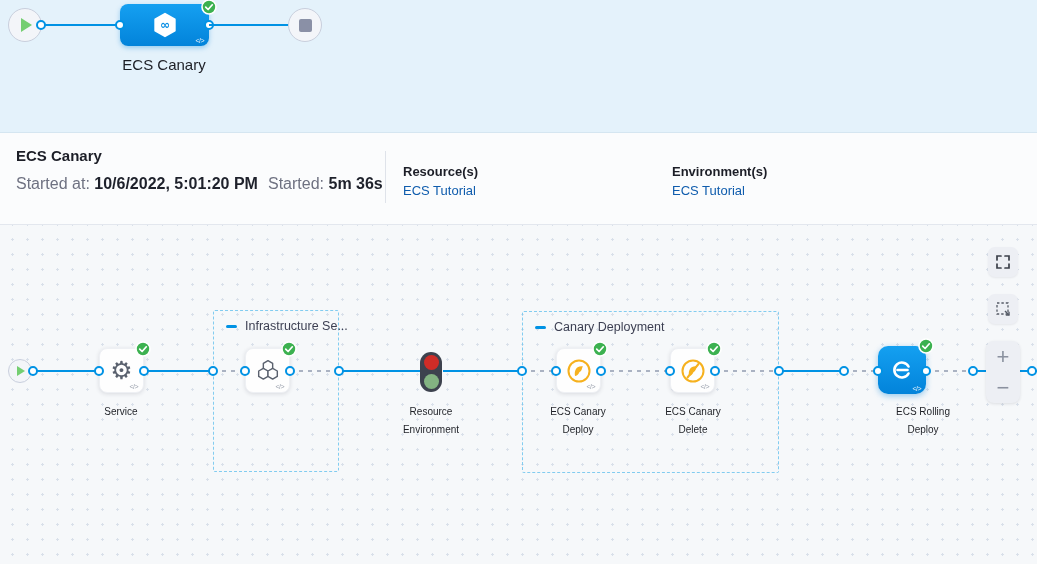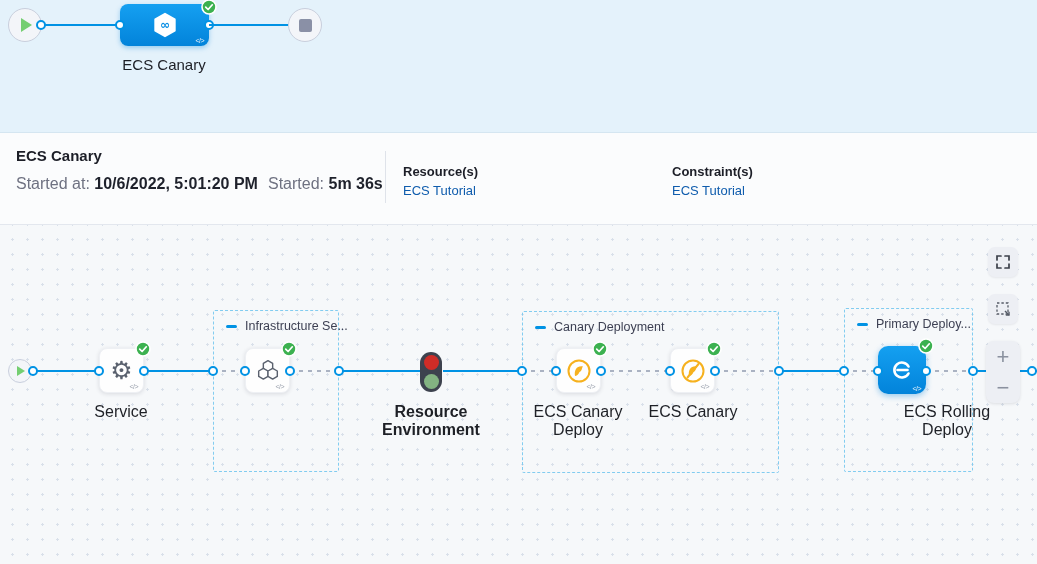--- a/index.html
+++ b/index.html
@@ -32,21 +32,21 @@
   
   .canvas { position:relative; width:100%; height:339px; background-color:#f6f8fa;
     background-image:radial-gradient(circle,#d9e0ea 1.1px,transparent 1.4px);
     background-size:15px 15px; background-position:5px 7px; }
   .canvas .circle-btn.small { width:24px; height:24px; }
   .canvas .play-tri.small { border-left-width:8px; border-top-width:5px; border-bottom-width:5px; margin-left:2px; }
   .stage-card { position:absolute; width:45px; height:45px; background:#fefefe; border:1px solid #eef0f4; border-radius:8px; box-shadow:0 1px 4px rgba(40,41,61,.14); display:flex; align-items:center; justify-content:center; cursor:pointer; }
   .stage-card .check-badge { right:-8px; top:-8px; }
   .blue-card { background:linear-gradient(180deg,#14a0f1,#0283da); border:none; box-shadow:0 2px 6px rgba(2,131,218,.4); width:48px; height:48px; border-radius:10px; }
   .gear-glyph { font-family:"DejaVu Sans",sans-serif; font-size:25px; line-height:1; color:#5a616e; }
-  .stage-label { position:absolute; width:130px; text-align:center; font-size:16px; line-height:18px; color:#1e2026; }
+  .stage-label { position:absolute; width:130px; text-align:center; font-size:10px; line-height:18px; color:#1e2026; }
   .group-box { position:absolute; border:1px dashed #82ccf0; border-radius:2px; }
   .group-head { position:absolute; left:12px; top:8px; display:flex; align-items:center; gap:8px; cursor:pointer; }
   .group-dash { width:11px; height:3px; border-radius:2px; background:#0092e4; }
   .group-title { font-size:12.5px; color:#3c3f52; white-space:nowrap; }
   .traffic-light { position:absolute; width:22px; height:40px; border-radius:11px; background:#3d424e; display:flex; flex-direction:column; align-items:center; justify-content:space-evenly; cursor:pointer; }
   .tl-red { width:15px; height:15px; border-radius:50%; background:#cf2c27; }
   .tl-green { width:15px; height:15px; border-radius:50%; background:#83b382; }
 
   
   .ctl-btn { position:absolute; width:30px; height:30px; border-radius:7px; background:#edeff4; display:flex; align-items:center; justify-content:center; cursor:pointer; box-shadow:0 1px 2px rgba(40,41,61,.08); }
@@ -92,42 +92,36 @@
       <span>Started at:</span>
       <b>10/6/2022, 5:01:20 PM</b>
     </div>
     <div class="meta-row" style="left:268px;">
       <span>Started:</span>
       <b>5m 36s</b>
     </div>
     <div class="v-divider"></div>
     <div class="kv-label" style="left:403px;">Resource(s)</div>
     <a class="kv-link" style="left:403px;">ECS Tutorial</a>
-    <div class="kv-label" style="left:672px;">Constraint(s)</div>
+    <div class="kv-label" style="left:672px;">Environment(s)</div>
     <a class="kv-link" style="left:672px;">ECS Tutorial</a>
   </div>
 
   <div class="canvas">
 
     <div class="group-box" style="left:522px; top:86px; width:257px; height:162px;">
       <div class="group-head">
         <div class="group-dash"></div>
         <div class="group-title">Canary Deployment</div>
       </div>
     </div>
     <div class="group-box" style="left:213px; top:85px; width:126px; height:162px;">
       <div class="group-head">
         <div class="group-dash"></div>
         <div class="group-title">Infrastructure Se...</div>
-      </div>
-    </div>
-    <div class="group-box" style="left:844px; top:83px; width:129px; height:164px;">
-      <div class="group-head">
-        <div class="group-dash"></div>
-        <div class="group-title">Primary Deploy...</div>
       </div>
     </div>
 
     <div class="edge" style="left:33px;  top:145px; width:66px;"></div>
     <div class="edge" style="left:144px; top:145px; width:69px;"></div>
     <div class="edge" style="left:339px; top:145px; width:81px;"></div>
     <div class="edge" style="left:443px; top:145px; width:79px;"></div>
     <div class="edge" style="left:779px; top:145px; width:65px;"></div>
     <div class="edge" style="left:973px; top:145px; width:64px;"></div>
 
@@ -168,21 +162,21 @@
       <svg class="check-badge" viewBox="0 0 16 16">
         <circle cx="8" cy="8" r="7" fill="#3cb150" stroke="#ffffff" stroke-width="1.6"></circle>
         <polyline points="4.7,8.2 7.1,10.5 11.3,5.8" fill="none" stroke="#ffffff" stroke-width="1.7" stroke-linecap="round" stroke-linejoin="round"></polyline>
       </svg>
     </div>
 
     <div class="traffic-light" style="left:420px; top:127px;">
       <div class="tl-red"></div>
       <div class="tl-green"></div>
     </div>
-    <div class="stage-label" style="left:366px; top:178px;font-weight:bold;">
+    <div class="stage-label" style="left:366px; top:178px;">
       <div>Resource</div>
         <div>Environment</div>
     </div>
 
     <div class="stage-card" style="left:556px; top:123px;">
       <svg width="28" height="28" viewBox="0 0 28 28">
         <circle cx="14" cy="14" r="10.5" fill="none" stroke="#f6b11e" stroke-width="2"></circle>
         <path d="M10,19 C9,13 12,8.5 18,9.5 C16.5,11 17.5,13.5 14.5,15 C13.5,17.5 11.5,19 10,19 Z" fill="#f6b11e"></path>
       </svg>
       <span class="code-mark gray">&lt;/&gt;</span>
@@ -203,34 +197,35 @@
         <line x1="19.5" y1="7" x2="8.5" y2="20.5" stroke="#f6b11e" stroke-width="2" stroke-linecap="round"></line>
       </svg>
       <span class="code-mark gray">&lt;/&gt;</span>
       <svg class="check-badge" viewBox="0 0 16 16">
         <circle cx="8" cy="8" r="7" fill="#3cb150" stroke="#ffffff" stroke-width="1.6"></circle>
         <polyline points="4.7,8.2 7.1,10.5 11.3,5.8" fill="none" stroke="#ffffff" stroke-width="1.7" stroke-linecap="round" stroke-linejoin="round"></polyline>
       </svg>
     </div>
     <div class="stage-label" style="left:628px; top:178px;">
       <div>ECS Canary</div>
+        <div>Delete</div>
     </div>
 
     <div class="stage-card blue-card" style="left:878px; top:121px;">
       <svg width="26" height="26" viewBox="0 0 26 26">
         <path d="M19.5 9.5 A7.5 7.5 0 1 0 19.5 16.5" fill="none" stroke="#ffffff" stroke-width="2.6" stroke-linecap="round"></path>
         <path d="M8.5 13 H18.5" fill="none" stroke="#ffffff" stroke-width="2.6" stroke-linecap="round"></path>
       </svg>
       <span class="code-mark">&lt;/&gt;</span>
       <svg class="check-badge" viewBox="0 0 16 16">
         <circle cx="8" cy="8" r="7" fill="#3cb150" stroke="#ffffff" stroke-width="1.6"></circle>
         <polyline points="4.7,8.2 7.1,10.5 11.3,5.8" fill="none" stroke="#ffffff" stroke-width="1.7" stroke-linecap="round" stroke-linejoin="round"></polyline>
       </svg>
     </div>
-    <div class="stage-label" style="left:882px; top:178px;">
+    <div class="stage-label" style="left:858px; top:178px;">
       <div>ECS Rolling</div>
         <div>Deploy</div>
     </div>
 
     <div class="dot" style="left:28px;  top:141px;"></div>
     <div class="dot" style="left:94px;  top:141px;"></div>
     <div class="dot" style="left:139px; top:141px;"></div>
     <div class="dot" style="left:208px; top:141px;"></div>
     <div class="dot" style="left:240px; top:141px;"></div>
     <div class="dot" style="left:285px; top:141px;"></div>

